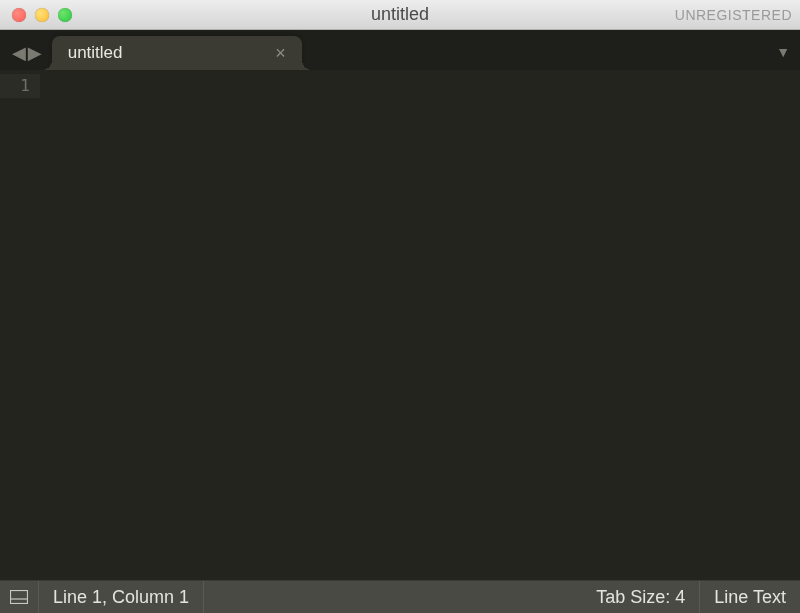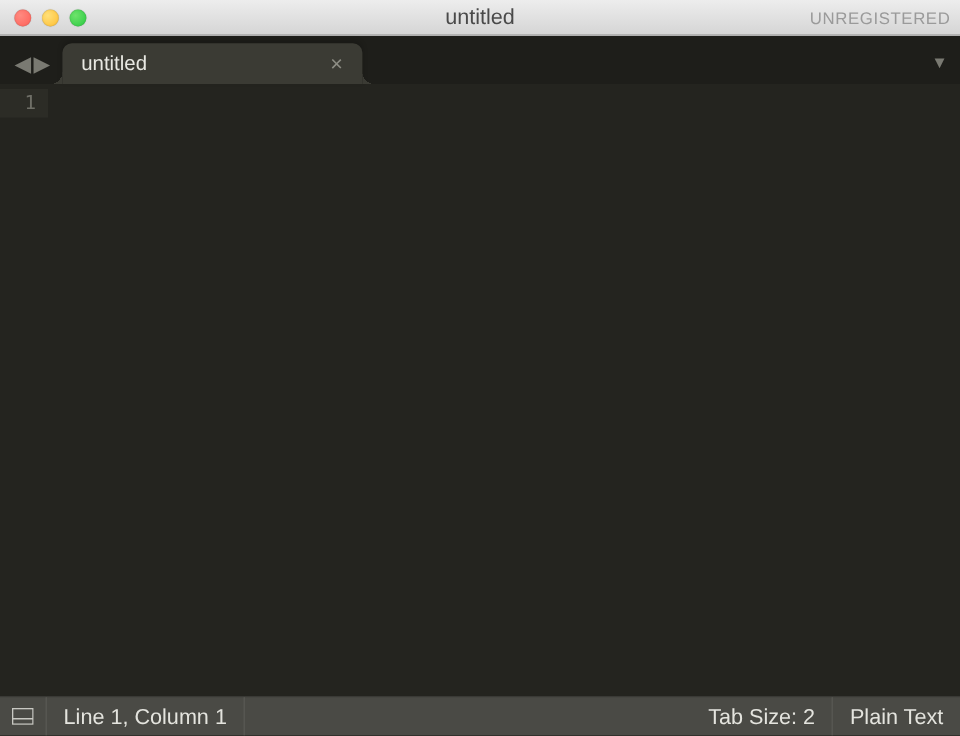--- a/index.html
+++ b/index.html
@@ -205,15 +205,15 @@
 
 <div class="statusbar">
   <div class="status-panel-icon">
     <svg width="18" height="14" viewBox="0 0 18 14">
       <rect x="0.5" y="0.5" width="17" height="13" fill="none" stroke="#c8c8c2" stroke-width="1.2"></rect>
       <line x1="0.5" y1="9" x2="17.5" y2="9" stroke="#c8c8c2" stroke-width="1.2"></line>
     </svg>
   </div>
   <div class="status-section">Line 1, Column 1</div>
   <div class="spacer"></div>
-  <div class="status-section">Tab Size: 2</div>
-  <div class="status-section">Plain Text</div>
+  <div class="status-section">Tab Size: 4</div>
+  <div class="status-section">Line Text</div>
 </div>
 
 </body></html>

